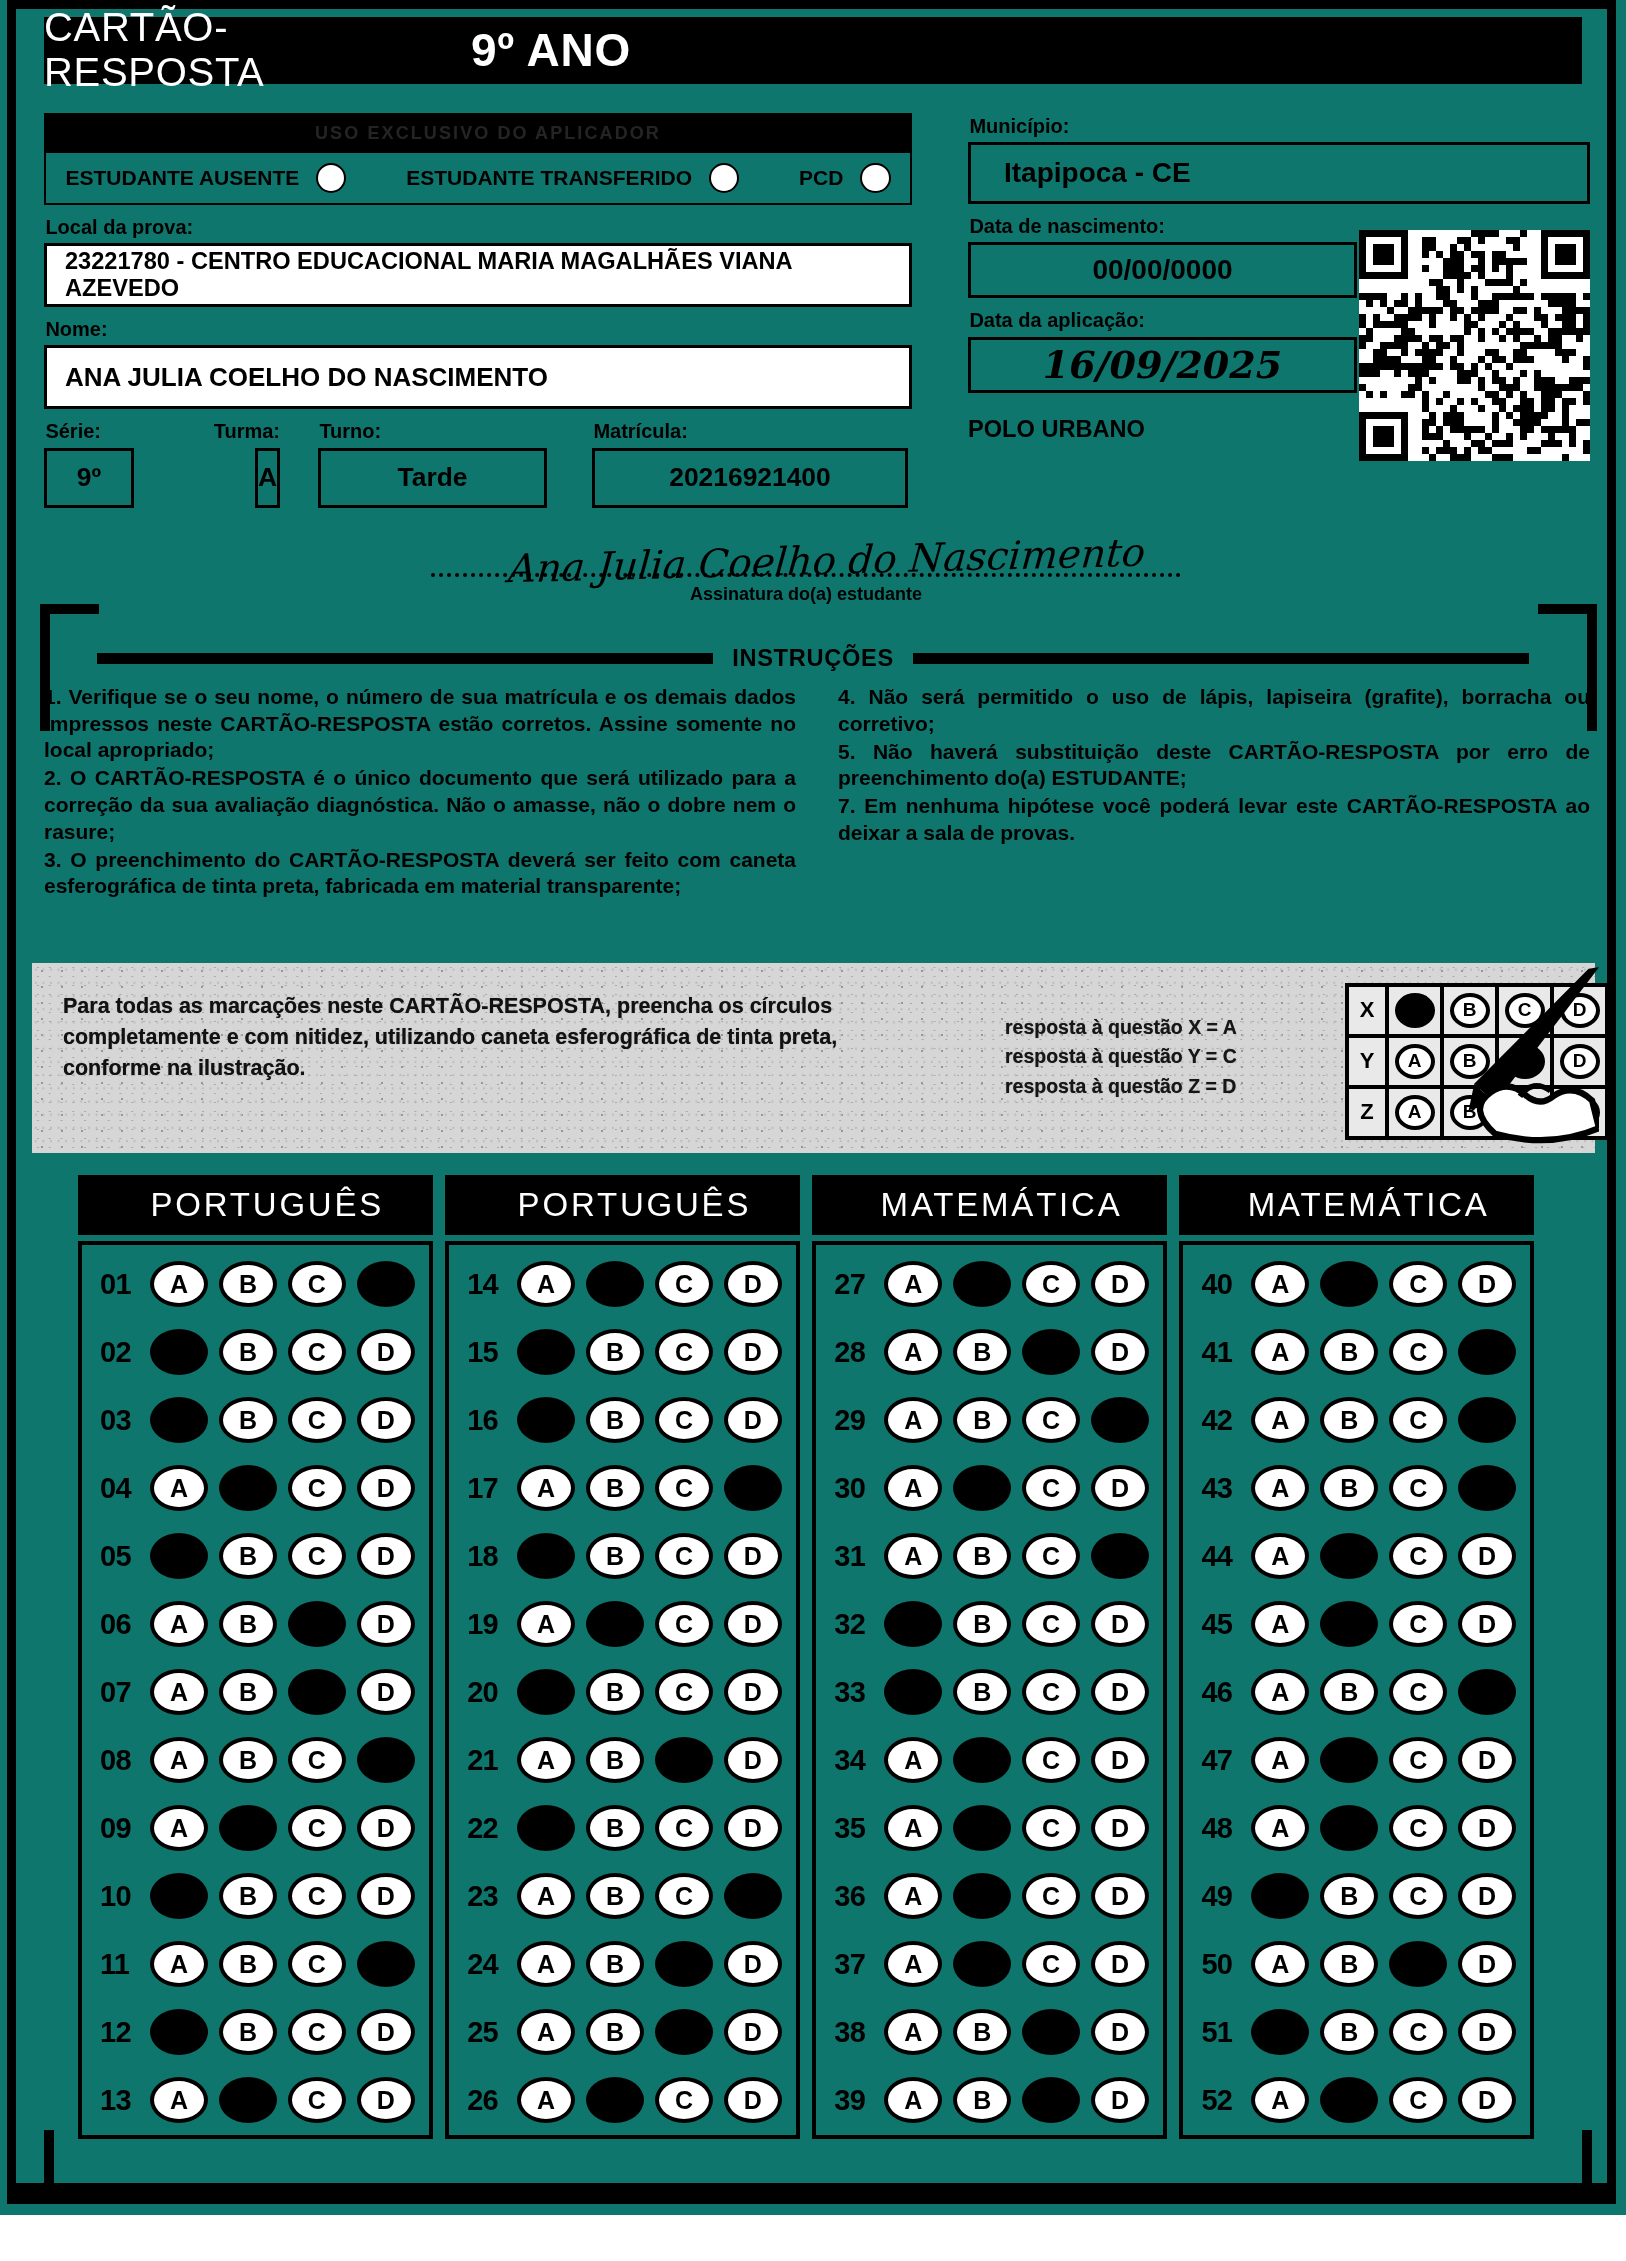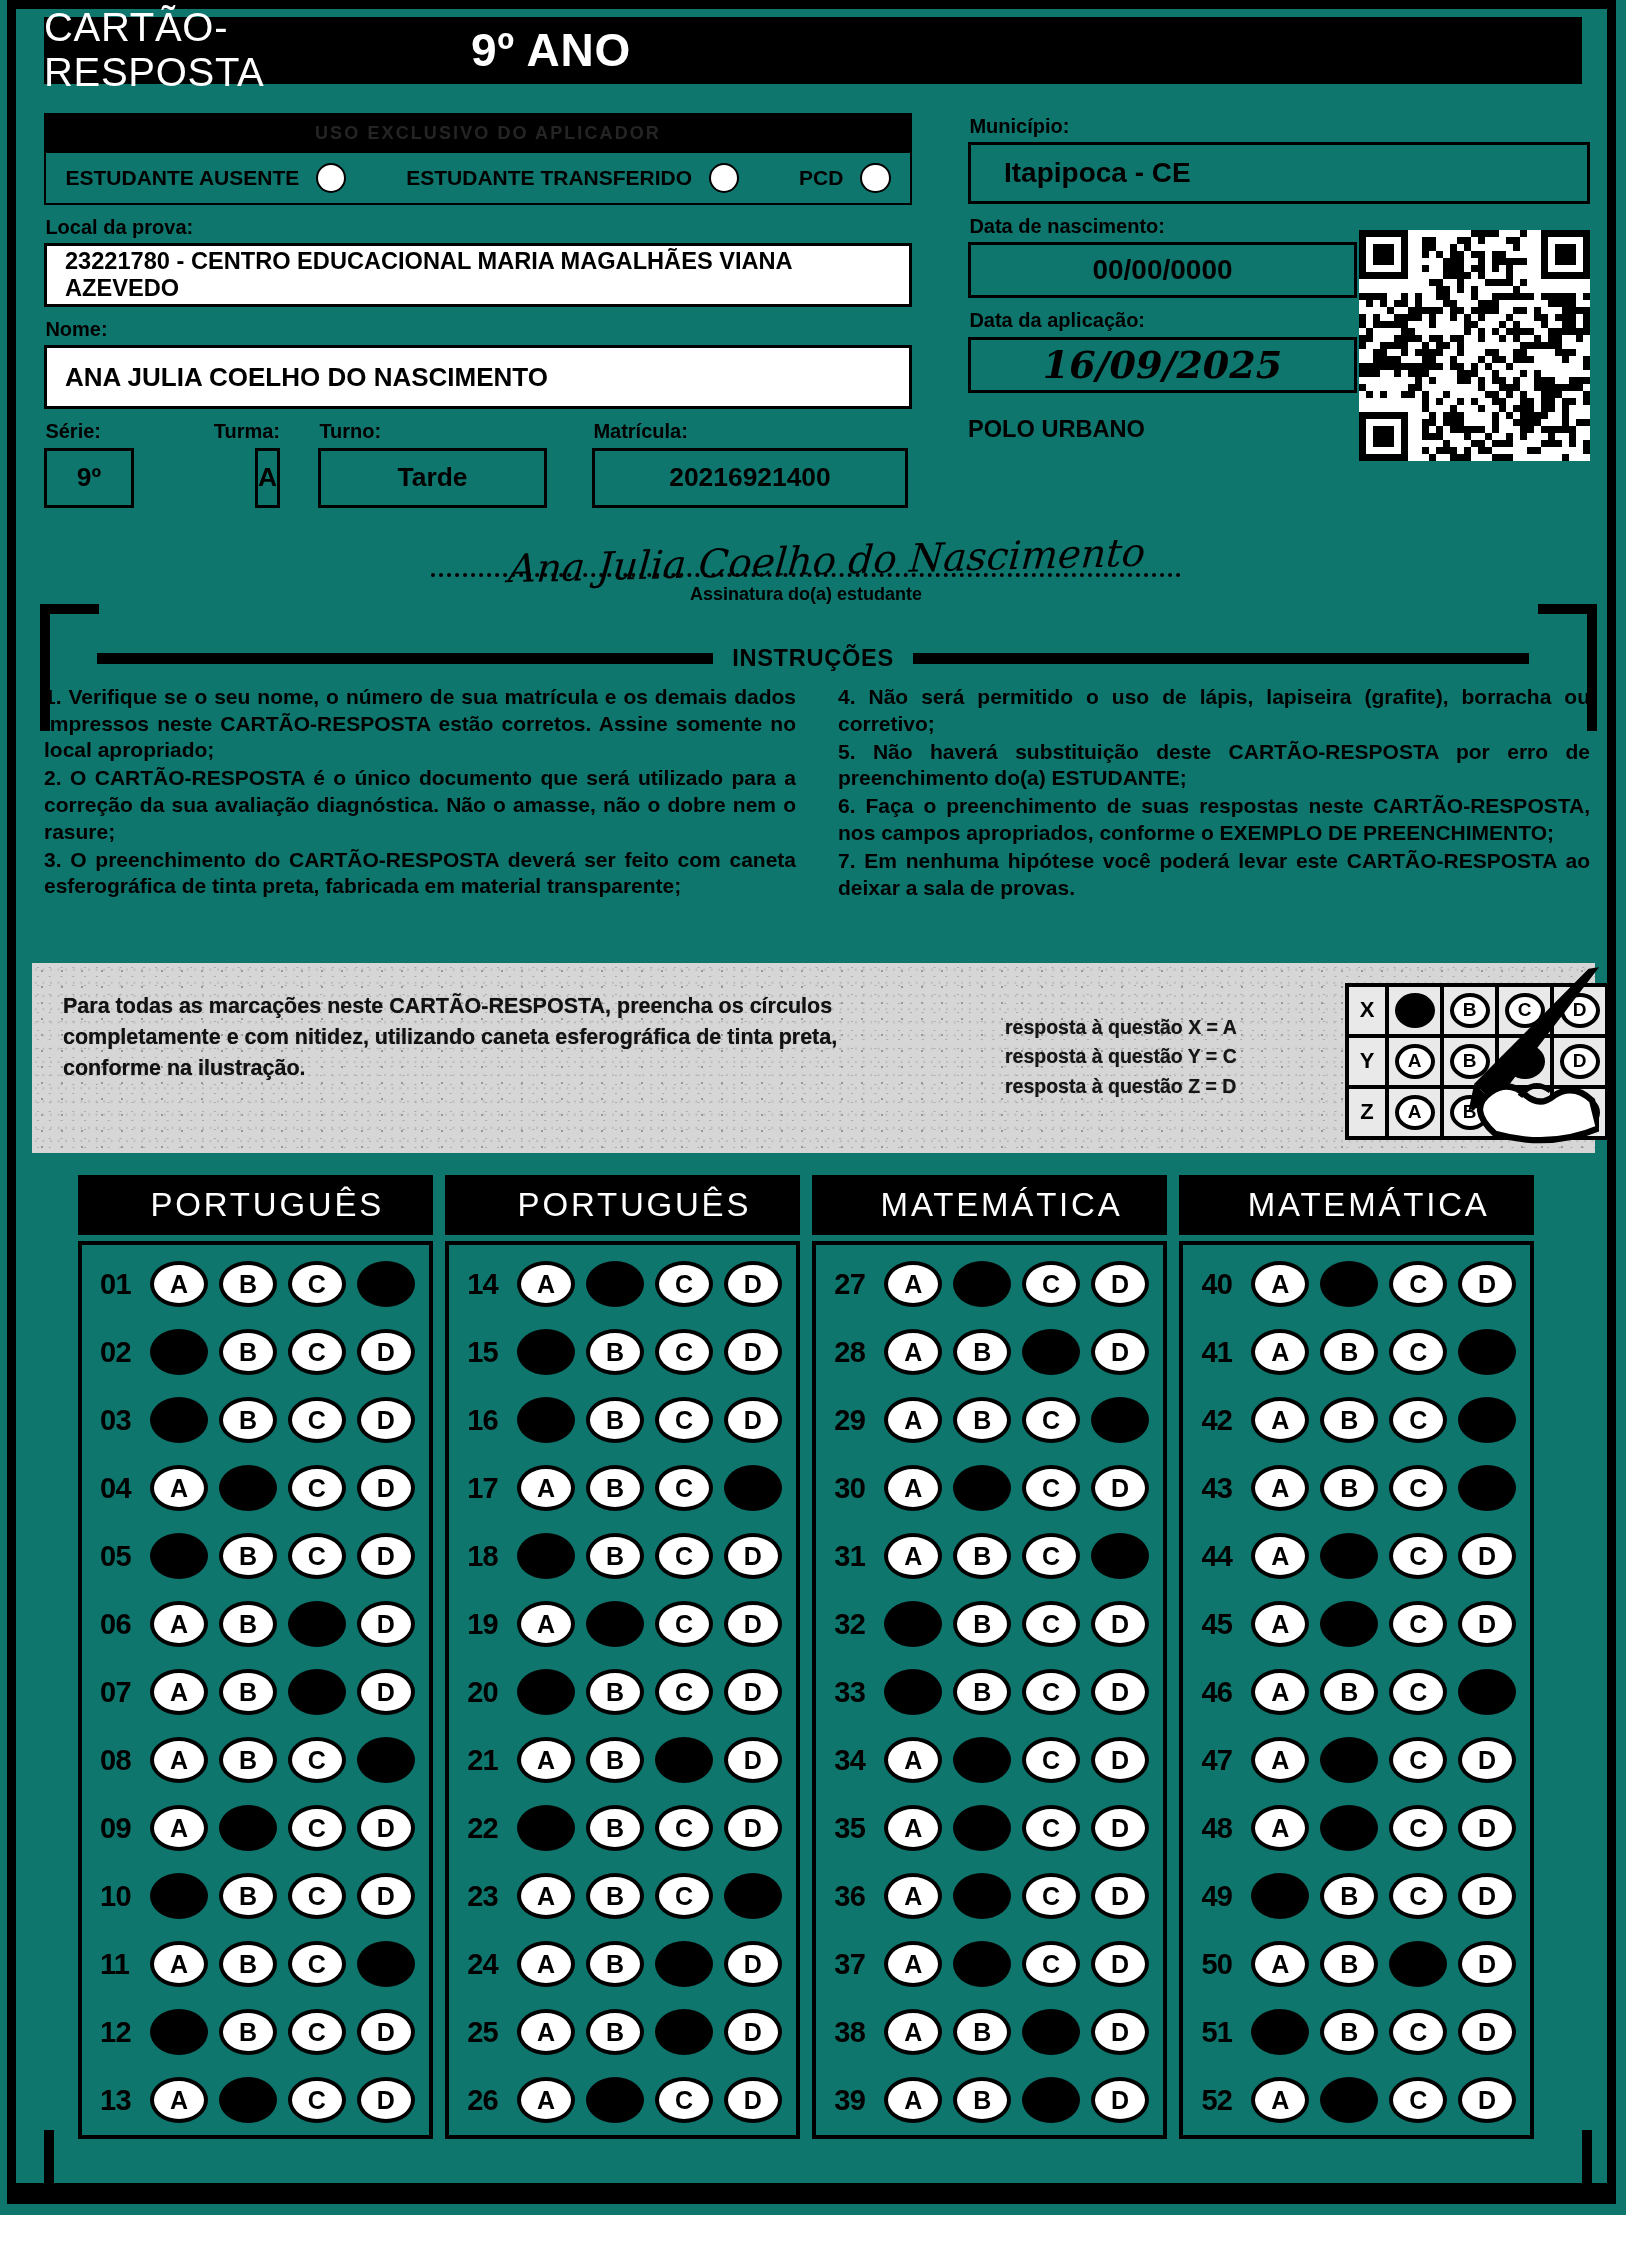--- a/index.html
+++ b/index.html
@@ -589,21 +589,20 @@
   </div>
   <div class="instr">
     <div class="col">
         <p>1. Verifique se o seu nome, o número de sua matrícula e os demais dados impressos neste CARTÃO-RESPOSTA estão corretos. Assine somente no local apropriado;</p>
         <p>2. O CARTÃO-RESPOSTA é o único documento que será utilizado para a correção da sua avaliação diagnóstica. Não o amasse, não o dobre nem o rasure;</p>
         <p>3. O preenchimento do CARTÃO-RESPOSTA deverá ser feito com caneta esferográfica de tinta preta, fabricada em material transparente;</p>
       </div>
     <div class="col">
         <p>4. Não será permitido o uso de lápis, lapiseira (grafite), borracha ou corretivo;</p>
         <p>5. Não haverá substituição deste CARTÃO-RESPOSTA por erro de preenchimento do(a) ESTUDANTE;</p>
-        <p>6. Faça o preenchimento de suas respostas neste CARTÃO-RESPOSTA, nos campos apropriados, conforme o EXEMPLO DE PREENCHIMENTO;</p>
         <p>7. Em nenhuma hipótese você poderá levar este CARTÃO-RESPOSTA ao deixar a sala de provas.</p>
       </div>
   </div>
 
   <div class="strip">
     <div class="strip-text">Para todas as marcações neste CARTÃO-RESPOSTA, preencha os círculos completamente e com nitidez, utilizando caneta esferográfica de tinta preta, conforme na ilustração.</div>
     <div class="legend">
         <div>resposta à questão X = A</div>
         <div>resposta à questão Y = C</div>
         <div>resposta à questão Z = D</div>

